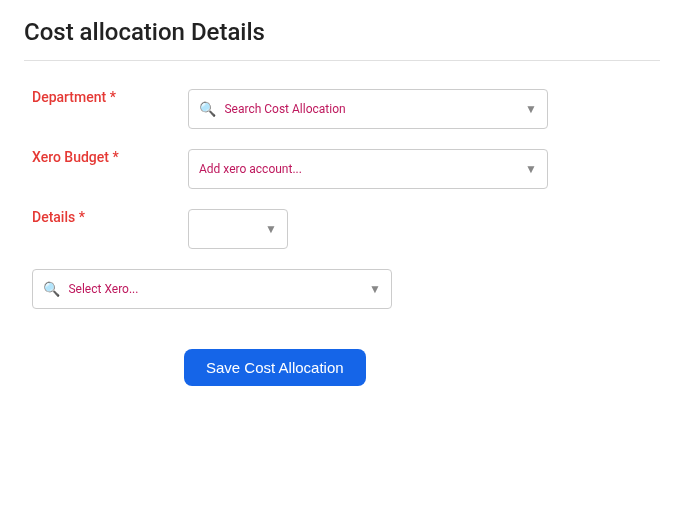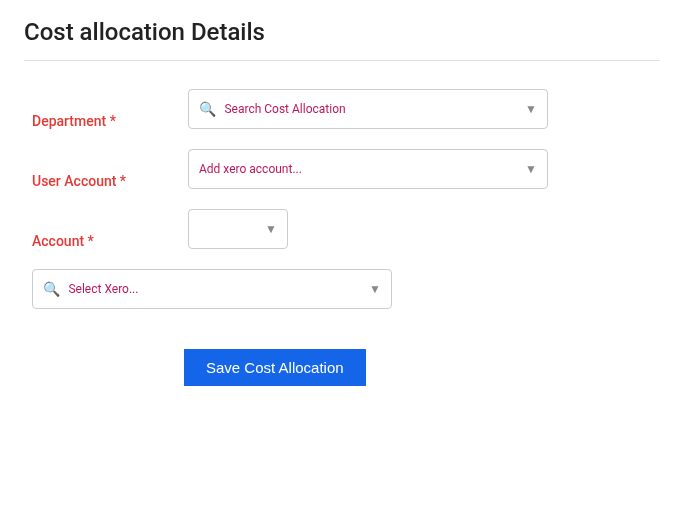--- a/index.html
+++ b/index.html
@@ -40,21 +40,21 @@
 
     .form-section {
       display: flex;
       flex-direction: column;
       gap: 20px;
       padding-left: 8px;
     }
 
     .form-row {
       display: flex;
-      align-items: flex-end;
+      align-items: flex-start;
       gap: 16px;
     }
 
     .form-label {
       width: 140px;
       font-size: 14px;
       color: #e53935;
       font-weight: 500;
       flex-shrink: 0;
     }
@@ -126,21 +126,21 @@
       align-items: center;
       gap: 20px;
       margin-top: 40px;
       padding-left: 160px;
     }
 
     .save-button {
       background: #1565e8;
       color: #ffffff;
       border: none;
-      border-radius: 0;
+      border-radius: 8px;
       padding: 10px 22px;
       font-size: 15px;
       font-weight: 500;
       cursor: pointer;
     }
 
     .cancel-button {
       background: transparent;
       color: #1565e8;
       border: none;
@@ -170,35 +170,35 @@
               <span class="search-icon">🔍</span>
               <span class="dropdown-placeholder">Search Cost Allocation</span>
             </div>
             <span class="chevron-icon">▼</span>
           </div>
         </div>
       </div>
     </div>
 
     <div class="form-row">
-      <label class="form-label">User Account *</label>
+      <label class="form-label">Xero Budget *</label>
       <div class="form-control">
         <div class="dropdown">
           <div class="dropdown-inner">
             <div class="dropdown-left">
               <span class="dropdown-placeholder">Add xero account...</span>
             </div>
             <span class="chevron-icon">▼</span>
           </div>
         </div>
       </div>
     </div>
 
     <div class="form-row">
-      <label class="form-label">Account *</label>
+      <label class="form-label">Details *</label>
       <div class="form-control">
         <div class="currency-dropdown">
           <span class="chevron-icon">▼</span>
         </div>
       </div>
     </div>
 
     <div class="form-row">
       <div class="form-control">
         <div class="dropdown">

